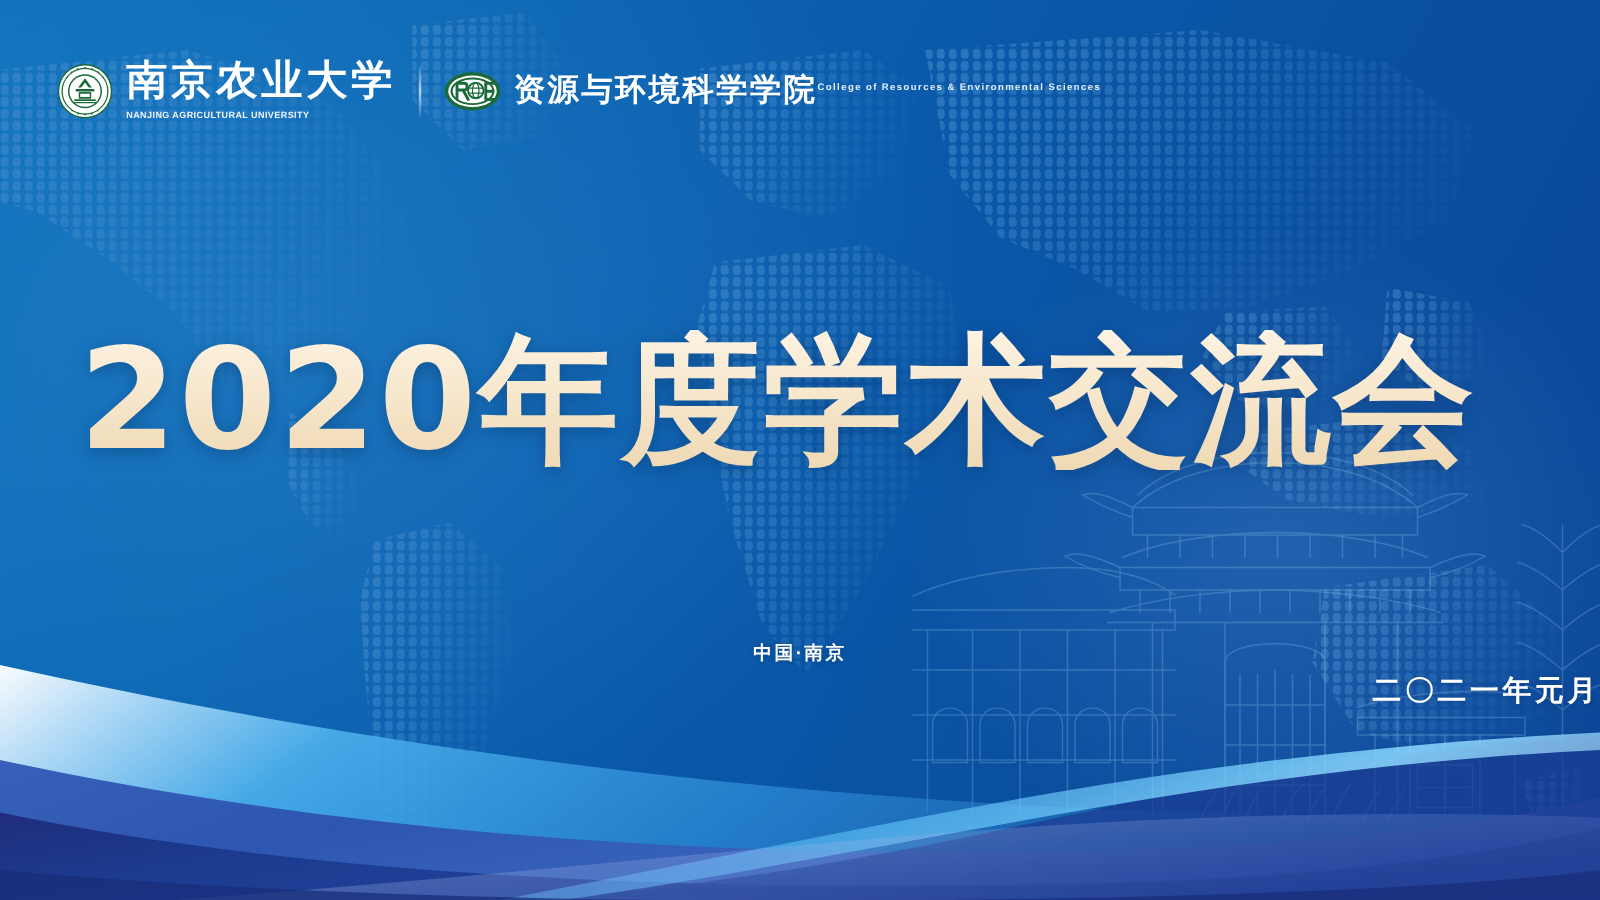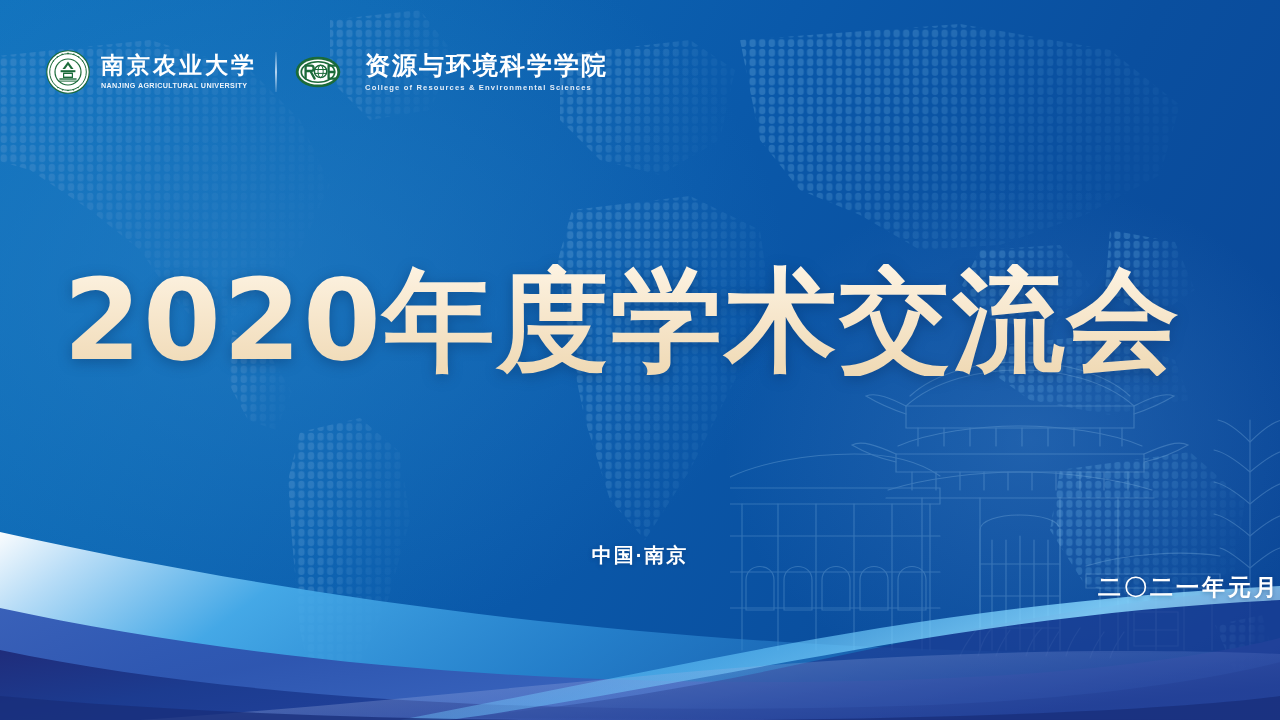--- a/index.html
+++ b/index.html
@@ -46,39 +46,39 @@
   .header{
     position:absolute; top:50px; left:46px;
     display:flex; align-items:center; gap:0;
     z-index:20;
   }
   .logo-block{ display:flex; align-items:center; }
   .seal{ width:44px; height:44px; flex:none; }
   .seal svg{ display:block; }
   .uni-text{ margin-left:11px; display:flex; flex-direction:column; justify-content:center; }
   .uni-cn{
-    font-family:Liberation Serif, serif;
-    font-size:23px; line-height:1; color:#ffffff;
+    font-family:Liberation Mono, monospace;
+    font-size:33px; line-height:1; color:#ffffff;
     letter-spacing:3px; font-weight:700;
     white-space:nowrap;
   }
   .uni-en{
     font-size:7.2px; line-height:1; color:#eef4fb;
     letter-spacing:.35px; margin-top:5px; font-weight:700;
     white-space:nowrap;
   }
   .divider{
     width:2px; height:40px;
     background:linear-gradient(180deg, rgba(190,215,240,.15), rgba(210,230,250,.85), rgba(190,215,240,.15));
     margin:0 18px;
     flex:none;
   }
   .col-seal{ width:46px; height:32px; flex:none; }
   .col-seal svg{ display:block; }
-  .col-text{ margin-left:24px; display:flex; flex-direction:column; justify-content:center; }
+  .col-text{ margin-left:10px; display:flex; justify-content:center; }
   .col-cn{
     font-family:"Liberation Serif","DejaVu Serif",serif;
     font-size:25px; line-height:1; color:#ffffff;
     letter-spacing:2px; font-weight:700; white-space:nowrap;
   }
   .col-en{
     font-size:7.6px; line-height:1; color:#e4eef9;
     letter-spacing:1.15px; margin-top:6px; font-weight:700; white-space:nowrap;
   }
 
@@ -104,24 +104,23 @@
 
   
   .subtitle{
     position:absolute;
     top:512px; left:0; width:1280px;
     text-align:center;
     z-index:25;
     color:#ffffff;
   }
   .sub-line1{
-    font-size:20px; letter-spacing:2px; line-height:1.5;
+    font-size:15px; letter-spacing:2px; line-height:1.5;
     font-weight:600;
     text-shadow:0 1px 4px rgba(3,35,80,.35);
-    margin-top:28px;
   }
   .sub-line2{
     font-size:23px; letter-spacing:3px; line-height:1.55;
     font-weight:600;
     text-shadow:0 1px 4px rgba(3,35,80,.35);
     text-align:right;
   }
 
   
   .waves{

